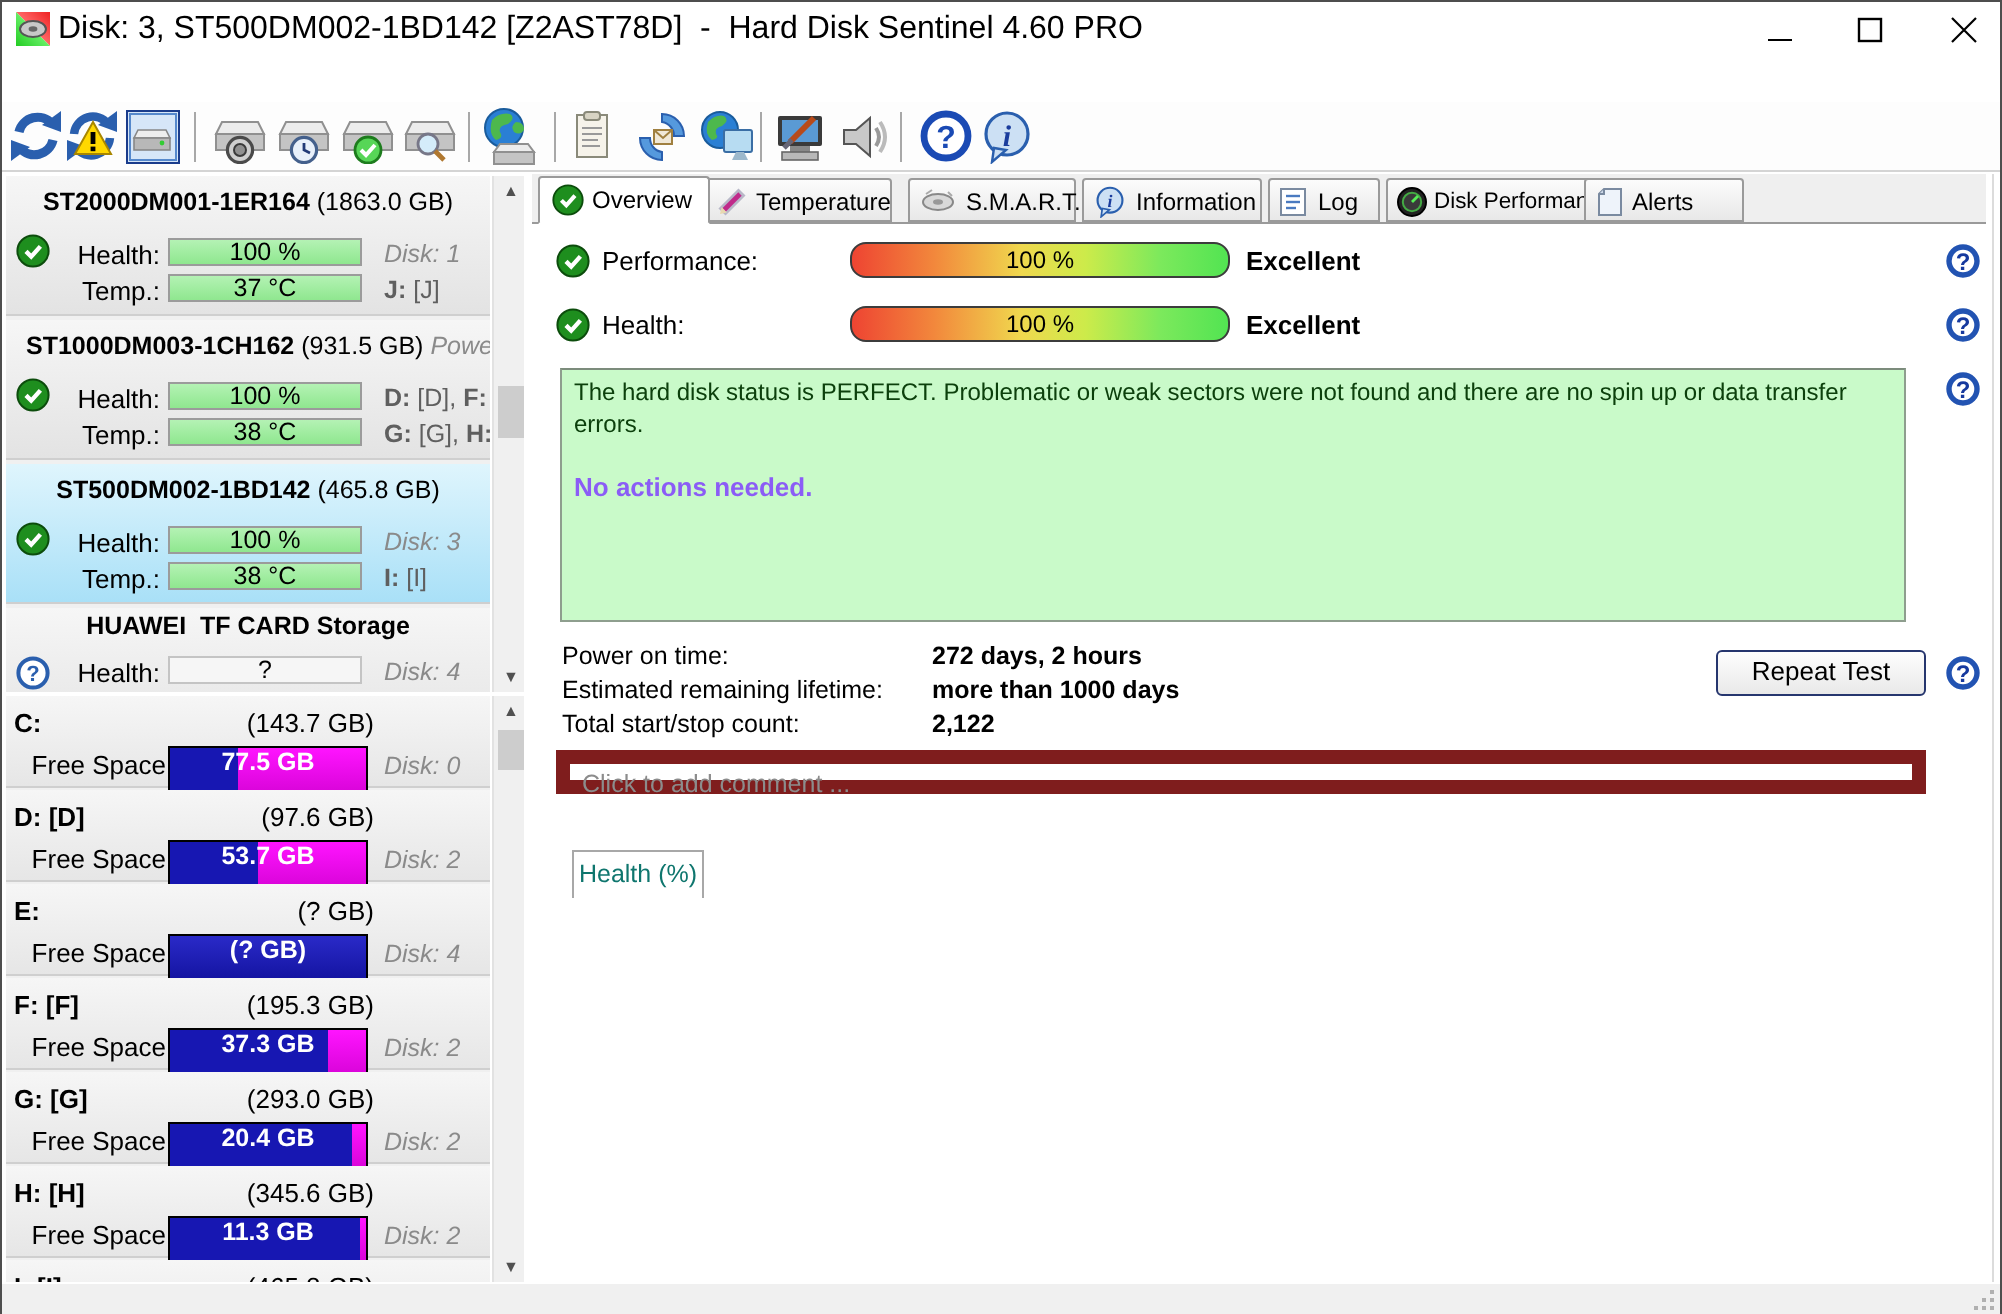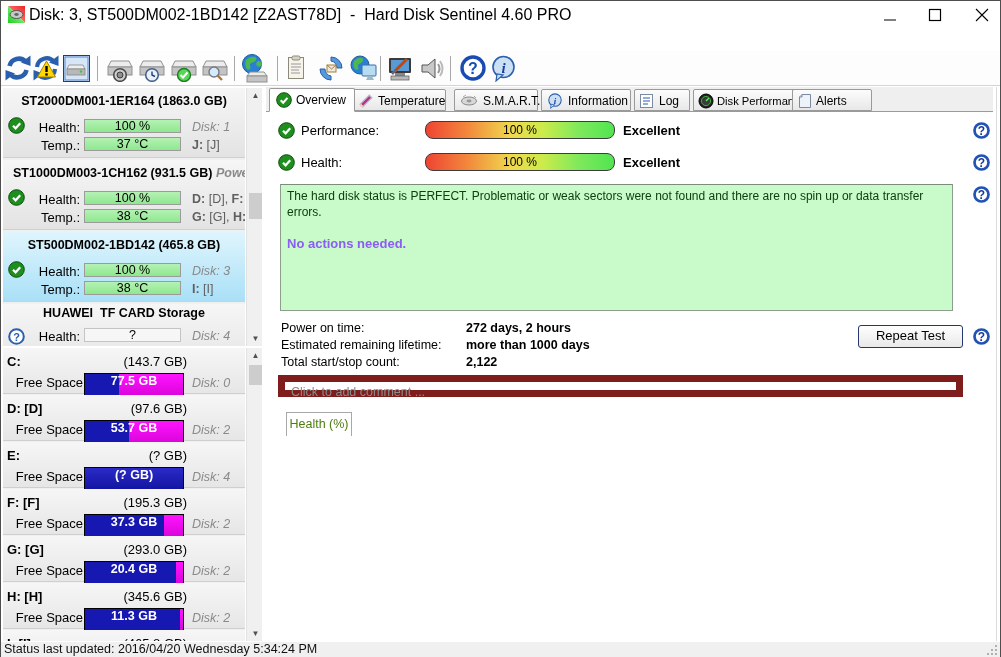--- a/index.html
+++ b/index.html
@@ -17,21 +17,21 @@
 #toolbar{position:absolute;left:0;top:50px;width:999px;height:35px;background:#fdfdfd;border-bottom:1px solid #d4d4d4}
 .tsep{position:absolute;top:5px;width:1px;height:25px;background:#a8a8a8}
 
 #ltop{position:absolute;left:2px;top:87px;width:242px;height:258px;background:#f0f0f0;overflow:hidden}
 #lbot{position:absolute;left:2px;top:347px;width:242px;height:293px;background:#f0f0f0;overflow:hidden}
 .sbar{position:absolute;width:16px;background:#f0f0f0;border-left:1px solid #e2e2e2}
 .sarr{position:absolute;left:0;width:17px;height:15px;color:#505050;font-size:8px;text-align:center;line-height:15px}
 .sthumb{position:absolute;left:2px;width:13px;background:#cdcdcd}
 .drow{position:absolute;left:0;width:242px;height:70px;background:linear-gradient(#f6f6f6,#e3e3e3);border-bottom:1px solid #cfcfcf}
 .drow .ttl{position:absolute;left:0;top:6px;width:242px;text-align:center;font-size:12.5px;font-weight:bold;color:#000;white-space:nowrap}
-.drow .ttl .cap{font-weight:bold}
+.drow .ttl .cap{font-weight:normal}
 .lab{position:absolute;font-size:13px;color:#000;text-align:right;width:77px;left:0}
 .hbar{position:absolute;left:81px;width:97px;height:14px;border:1px solid #9b9b9b;background:linear-gradient(#b4f2b4,#8fe78f);font-size:12.5px;text-align:center;line-height:12px;color:#000}
 .rlab{position:absolute;left:189px;width:54px;font-size:12.5px;color:#8a8a8a;white-space:nowrap;overflow:hidden}
 .ital{font-style:italic}
 .dletter{color:#5f5f5f;font-weight:bold}
 .prow{position:absolute;left:0;width:242px;height:46px;background:linear-gradient(#f6f6f6,#e6e6e6);border-bottom:1px solid #cfcfcf}
 .pname{position:absolute;left:4px;top:6px;font-size:13px;font-weight:bold;color:#000}
 .psize{position:absolute;left:60px;top:6px;width:124px;text-align:right;font-size:13px;color:#000}
 .fslab{position:absolute;left:0px;top:27px;width:80px;text-align:right;font-size:13px;color:#000}
 .pbar{position:absolute;left:81px;top:25px;width:100px;height:30px;border:1px solid #000;background:#1717b2}
@@ -48,21 +48,21 @@
 .helpq{width:17px;height:17px}
 .grad{position:absolute;width:190px;height:18px;border:1px solid #3c3c3c;border-radius:8px;background:linear-gradient(to right,#ee4432,#f2883c 22%,#f0d84e 45%,#cdeb4a 62%,#7ce95c 82%,#52e452);font-size:12px;text-align:center;line-height:16px;color:#000}
 .exc{position:absolute;font-size:13px;font-weight:bold;color:#000}
 .rowlab{position:absolute;font-size:13px;color:#000}
 #greenbox{position:absolute;left:14px;top:97px;width:673px;height:127px;background:#c9fac9;border:1px solid #8e9e8e;border-top-color:#7c8c7c;padding:4px 6px;font-size:12px;color:#0c400c;line-height:15.5px}
 #greenbox b{color:#8b5cf6;font-size:13px}
 .dlab{position:absolute;left:15px;font-size:12.5px;color:#000}
 .dval{position:absolute;left:200px;font-size:12.5px;font-weight:bold;color:#000}
 #repbtn{position:absolute;left:592px;top:238px;width:105px;height:23px;background:linear-gradient(#fefefe,#e9e9e9);border:1.5px solid #26366e;border-radius:3px;font-size:13px;text-align:center;line-height:20px;color:#000}
 #comment{position:absolute;left:12px;top:288px;width:685px;height:22px;border:7px solid #7f1d1d;background:#fff;font-size:12.5px;color:#8c8c8c;line-height:20px;padding-left:6px}
-#htab{position:absolute;left:20px;top:325px;width:66px;height:24px;background:#fff;border:1px solid #a8a8a8;border-bottom:none;font-size:12.5px;text-align:center;line-height:22px;color:#4d7c0f;z-index:2}
+#htab{position:absolute;left:20px;top:338px;width:66px;height:24px;background:#fff;border:1px solid #a8a8a8;border-bottom:none;font-size:12.5px;text-align:center;line-height:22px;color:#0f766e;z-index:2}
 #chartpanel{position:absolute;left:12px;top:348px;width:715px;height:194px;border:1px solid #b4b4b4;background:linear-gradient(#ffffff,#efefef 25%,#b8b8b8 100%)}
 #chartrect{position:absolute;left:57px;top:17px;width:619px;height:89px;border:1px solid #151515;background:linear-gradient(#f5f5f5,#cfcfcf)}
 #statusbar{position:absolute;left:0;top:641px;width:999px;height:15px;background:#f0f0f0;font-size:12.5px;color:#111;line-height:15px}
 svg{display:block}
 </style>
 </head>
 <body>
 <div id="win">
 <div id="titlebar">
  <svg class="abs" style="left:7px;top:5px" width="17" height="17">
@@ -417,21 +417,20 @@
  <div id="repbtn">Repeat Test</div>
  <svg class="abs helpq" style="left:707px;top:241px" viewBox="0 0 17 17">
         <circle cx="8.5" cy="8.5" r="7" fill="#fff" stroke="#2253b2" stroke-width="2.7"></circle>
         <text x="8.5" y="13" font-size="12" font-weight="bold" fill="#16399e" text-anchor="middle" font-family="Liberation Sans">?</text>
       </svg>
  <div id="comment">Click to add comment ...</div>
  <div id="htab">Health (%)</div>
 </div>
 <div class="abs" style="left:995px;top:86px;width:1px;height:554px;background:#dcdcdc"></div>
 <div id="statusbar">
-      <span style="position:absolute;left:3px">Status last updated: 2016/04/20 Wednesday 5:34:24 PM</span>
  <svg class="abs" style="left:986px;top:3px" width="12" height="12">
         <g fill="#b0b0b0">
           <rect x="8" y="0" width="2" height="2"></rect>
           <rect x="4" y="4" width="2" height="2"></rect>
           <rect x="8" y="4" width="2" height="2"></rect>
           <rect x="0" y="8" width="2" height="2"></rect>
           <rect x="4" y="8" width="2" height="2"></rect>
           <rect x="8" y="8" width="2" height="2"></rect>
         </g>
       </svg>

